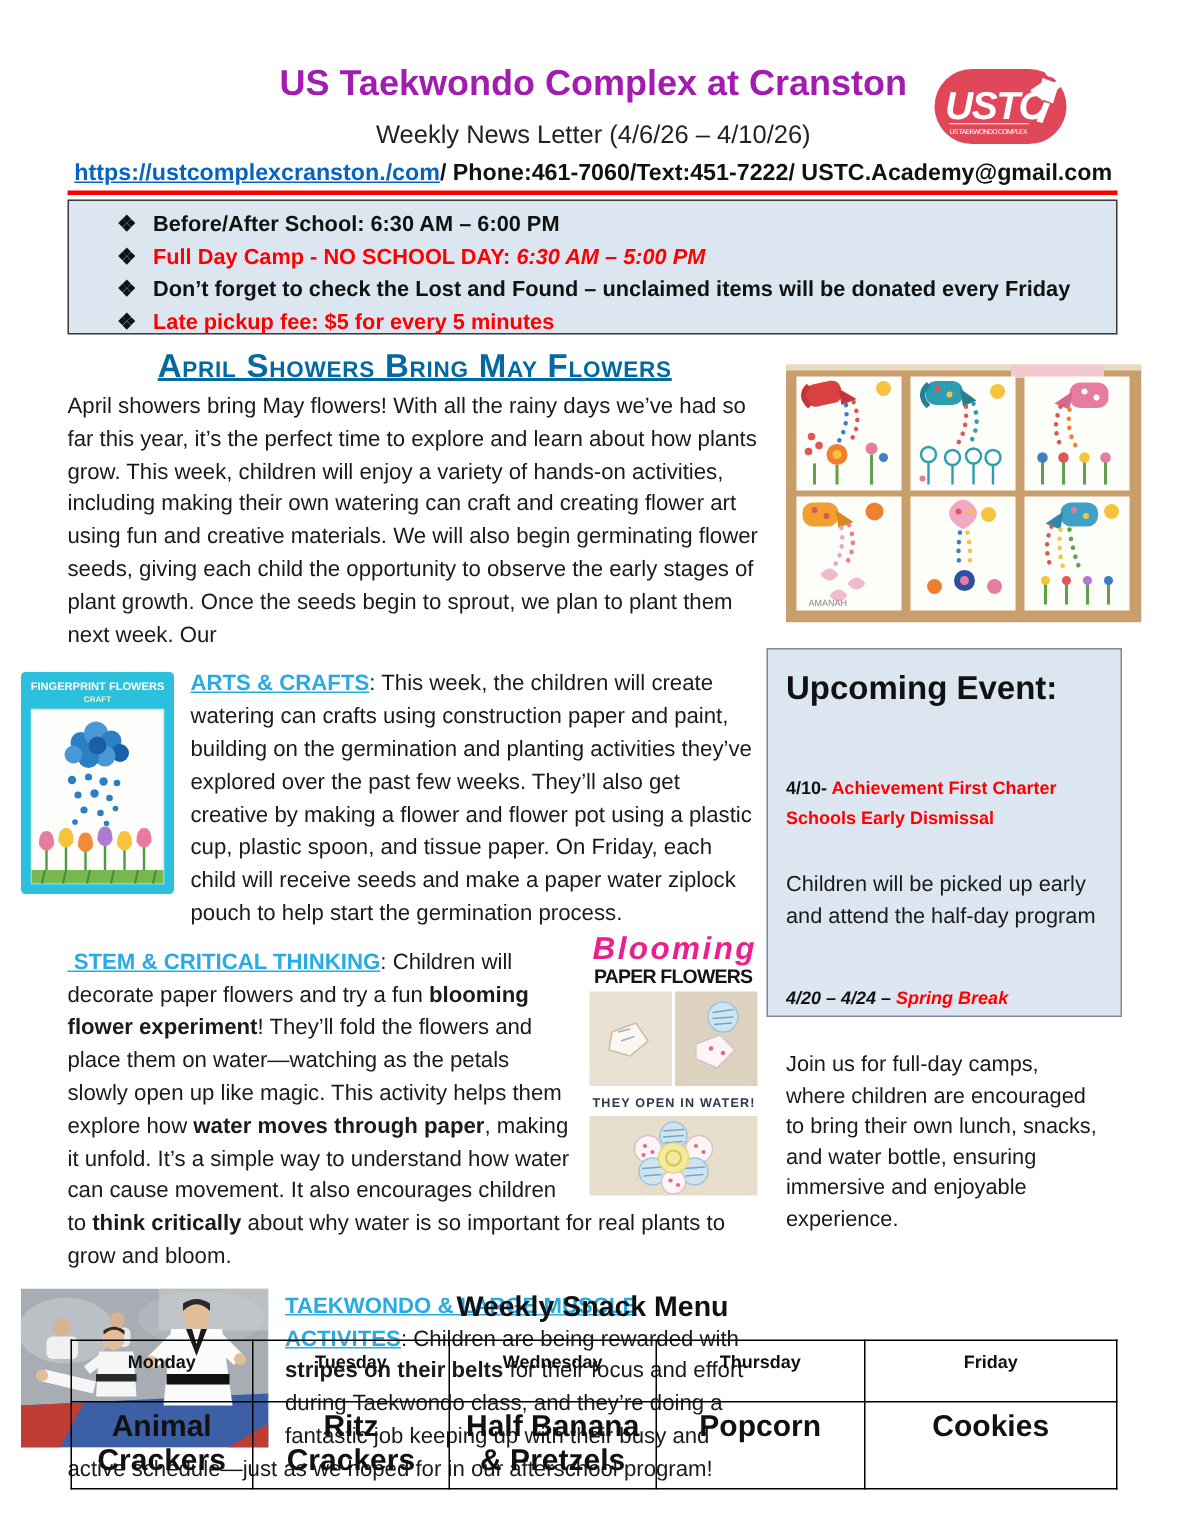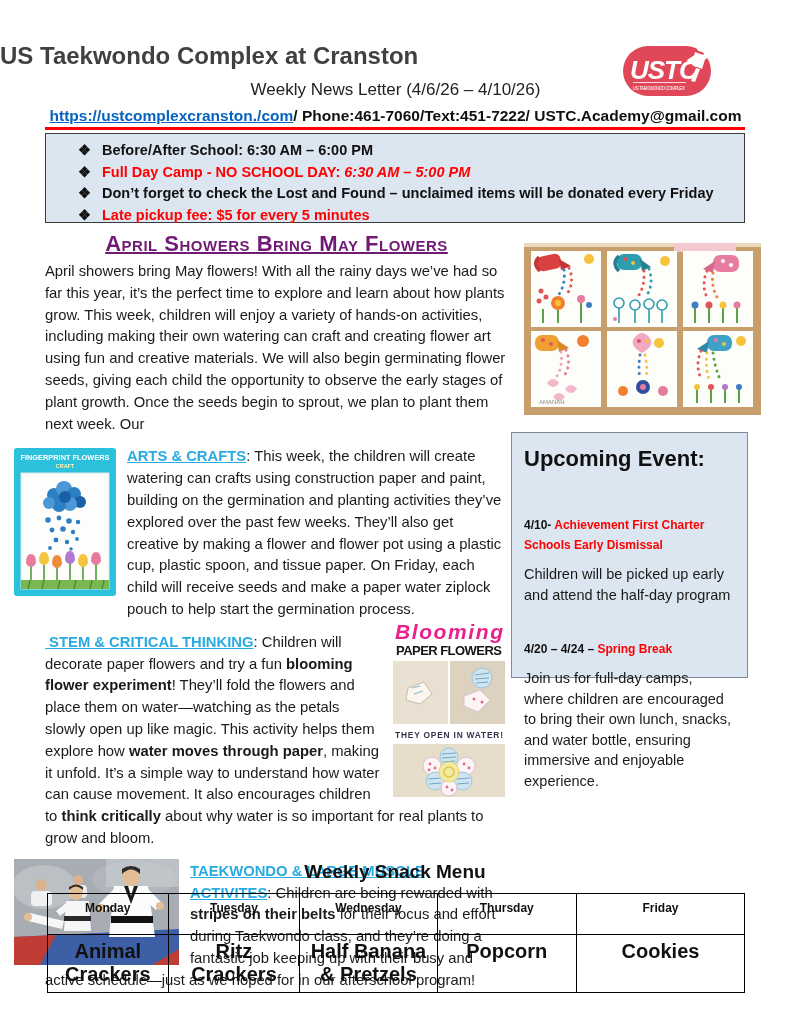--- a/index.html
+++ b/index.html
@@ -1,63 +1,63 @@
 <!DOCTYPE html>
 <html><head>
 <meta charset="utf-8">
 <style>
   * { margin:0; padding:0; box-sizing:border-box; }
   html,body { background:#fff; }
   body { font-family:"Liberation Sans", sans-serif; color:#1a1a1a; }
   .page { position:relative; width:791px; height:1024px; background:#fff; overflow:hidden; }
 
   
-  .doc-title { position:absolute; top:42px; left:0; right:0; text-align:left;
-    font-size:24px; font-weight:bold; color:#404040; }
+  .doc-title { position:absolute; top:42px; left:0; right:0; text-align:center;
+    font-size:24px; font-weight:bold; color:#a21caf; }
   .doc-subtitle { position:absolute; top:80px; left:0; right:0; text-align:center;
     font-size:17px; color:#222; }
   .contact-line { position:absolute; top:107px; left:0; right:0; text-align:center;
     font-size:15.5px; font-weight:bold; color:#111; }
   .contact-line a { color:#0563C1; text-decoration:underline; }
   .red-rule { position:absolute; top:127px; left:45px; width:700px; height:3px; background:#FF0000; }
   .logo { position:absolute; top:36px; left:622px; width:98px; height:68px; }
 
   
   .notice-box { position:absolute; top:133px; left:45px; width:700px; height:90px;
     background:#DCE6F1; border:1.5px solid #3b3b3b; padding:6px 10px 0 32px; }
   .notice-row { display:flex; font-size:14.5px; font-weight:bold; line-height:21.5px; color:#111; }
   .notice-bullet { width:24px; flex:0 0 24px; color:#111; }
   .red-text { color:#FF0000; }
   .it { font-style:italic; }
 
   
   .main-heading { position:absolute; top:231px; left:45px; width:463px; text-align:center;
-    font-size:22px; font-weight:bold; letter-spacing:.5px; color:#701a75;
+    font-size:22px; font-weight:bold; letter-spacing:.5px; color:#0369a1;
     font-variant:small-caps; text-decoration:underline; text-decoration-thickness:2px; }
 
   
   .left-col { position:absolute; top:261px; left:45px; width:463px; font-size:14.8px;
     line-height:21.8px; color:#1a1a1a; }
   .left-col p { margin:0 0 11px 0; }
   .sec-head { color:#29ABE2; font-weight:bold; text-decoration:underline; }
   b { font-weight:bold; }
 
   .fingerprint-img { float:left; width:102px; height:148px; margin:2px 11px 4px -31px; }
   .blooming-img { float:right; width:118px; height:182px; margin:-14px 0 4px 8px; }
   .tkd-img { float:left; width:165px; height:106px; margin:-2px 11px 4px -31px; }
 
   
   .right-col { position:absolute; top:243px; left:511px; width:250px; }
   .artwork-img { display:block; width:237px; height:172px; margin-left:13px; }
   .upcoming-box { margin-top:17px; width:237px; height:246px; background:#DCE6F1;
     border:1px solid #7f8b99; padding:13px 12px; }
   .upcoming-title { font-size:22px; font-weight:bold; color:#111; }
   .event-head { margin-top:43px; font-size:12px; font-weight:bold; line-height:20px; color:#111; }
-  .event-head.second { margin-top:34px; }
-  .event-desc { margin-top:9px; font-size:14.5px; line-height:20.5px; color:#1a1a1a; }
+  .event-head.second { margin-top:34px;font-style:italic; }
+  .event-desc { margin-top:25px; font-size:14.5px; line-height:20.5px; color:#1a1a1a; }
 
   
   .snack-title { position:absolute; top:861px; left:45px; width:700px; text-align:center;
     font-size:19px; font-weight:bold; color:#111; }
   .snack-table { position:absolute; top:893px; left:47px; width:698px;
     border-collapse:collapse; table-layout:fixed; }
   .snack-table th, .snack-table td { border:1.5px solid #000; }
   .snack-table th { height:41px; font-size:12px; font-weight:bold; 
     vertical-align:top; padding-top:7px; color:#111; }
   .snack-table td { height:58px; font-size:20px; font-weight:bold; text-align:center;

